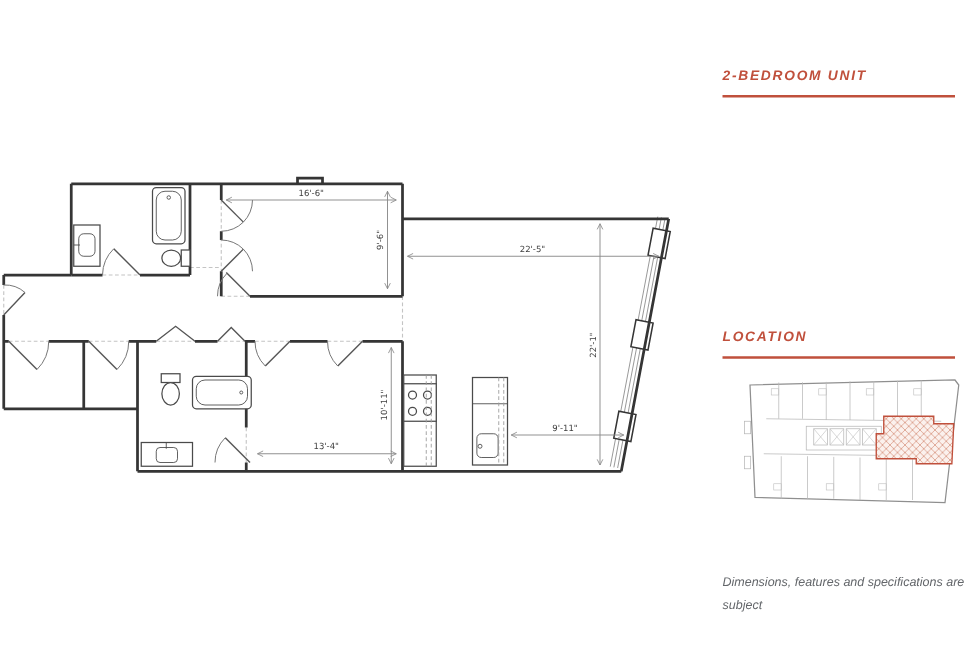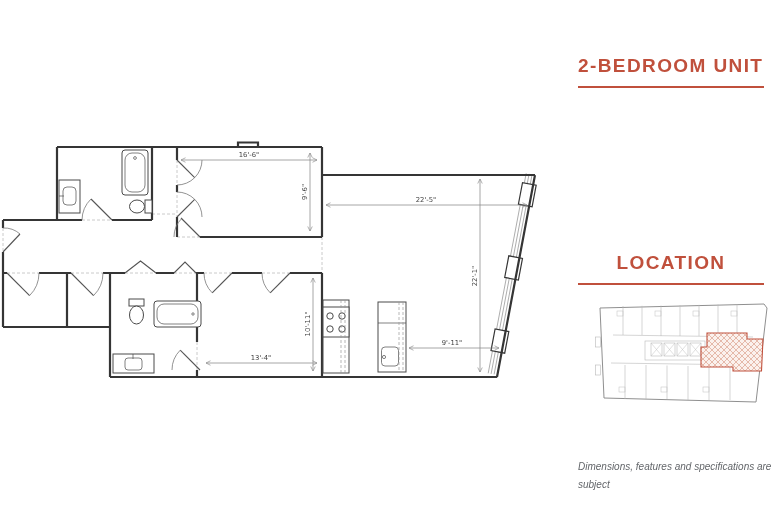--- a/index.html
+++ b/index.html
@@ -5,26 +5,27 @@
   :root { --accent: #c0503c; }
   html,body { margin:0; padding:0; }
   body {
     width:780px; height:517px; position:relative; background:#ffffff;
     font-family:"Liberation Sans", sans-serif; overflow:hidden;
   }
   .plan-region { position:absolute; left:0; top:130px; width:570px; height:270px; }
   .sidebar { position:absolute; left:578px; top:0; width:196px; height:517px; }
   .sb-heading {
     position:absolute; left:0; width:186px;
-    font-size:19px; font-weight:700; letter-spacing:1.4px;
+    font-size:11px; font-weight:700; letter-spacing:1.4px;
     color:var(--accent); padding-bottom:9px;
     border-bottom:2px solid var(--accent);
+    font-style:italic;
   }
   .sb-heading.unit { top:55px; }
-  .sb-heading.loc  { top:252px;text-align:center; }
+  .sb-heading.loc  { top:264px; }
   .map-wrap { position:absolute; left:17px; top:299px; width:178px; height:110px; }
   .disclaimer {
     position:absolute; left:0; top:458px; width:200px;
     font-style:italic; font-size:10px; line-height:17.5px; color:#63666a;
   }
   svg text {
     font-family:"DejaVu Sans", sans-serif;
     font-size:6.8px; fill:#3f3f3f;
   }
   .wall   { stroke:#353535; stroke-width:2.2; fill:none; stroke-linecap:butt; }

